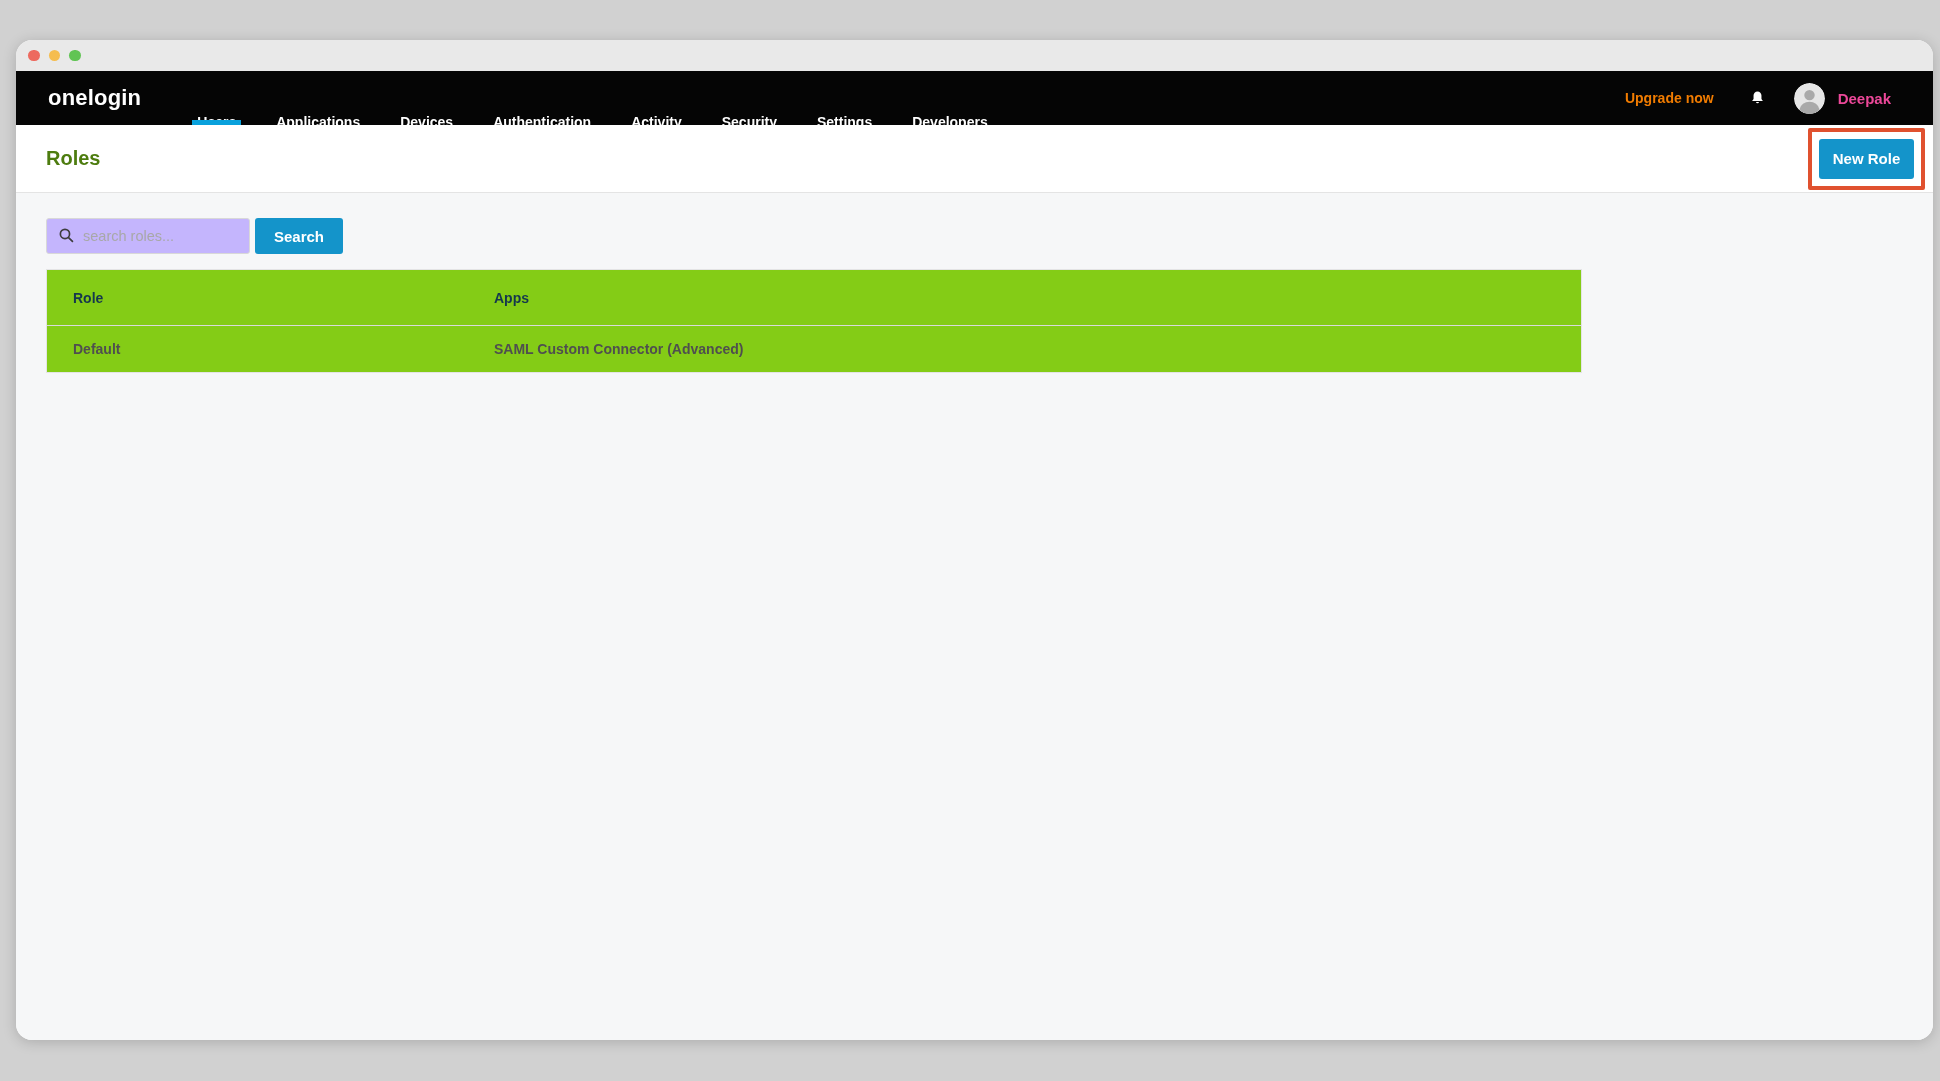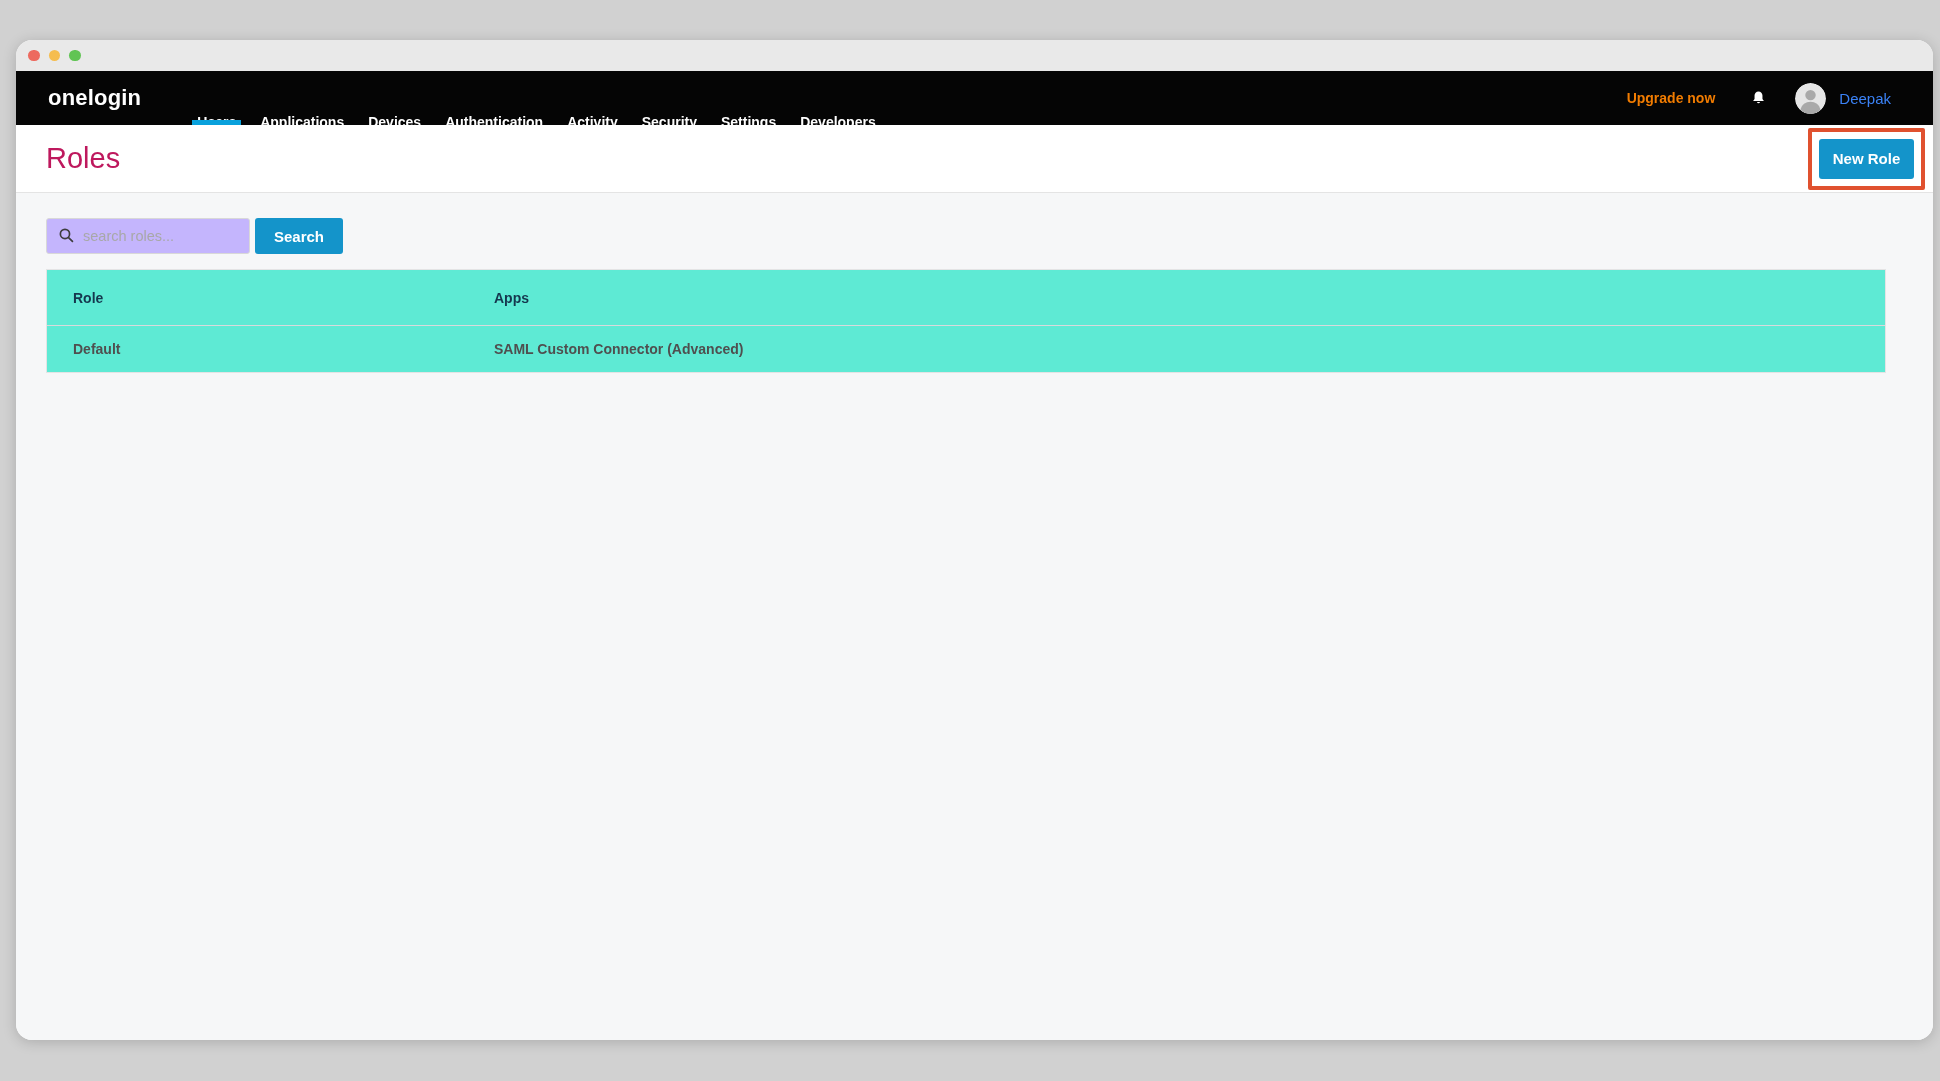--- a/index.html
+++ b/index.html
@@ -52,21 +52,21 @@
     font-size: 22px;
     font-weight: 600;
     letter-spacing: 0.2px;
     align-self: center;
     margin-right: 56px;
     cursor: pointer;
   }
   .nav-items {
     display: flex;
     list-style: none;
-    gap: 24px;
+    gap: 40px;
     align-items: stretch;
     margin-top: 48px;
   }
   .nav-item {
     display: flex;
     align-items: center;
     color: #ffffff;
     font-size: 14px;
     font-weight: 600;
     position: relative;
@@ -101,38 +101,38 @@
   }
   .avatar {
     width: 31px; height: 31px;
     border-radius: 50%;
     overflow: hidden;
     margin-right: 13px;
     cursor: pointer;
     display: inline-block;
   }
   .username {
-    color: #3b82f6;
+    color: #ec4899;
     font-size: 15px;
-    font-weight: 400;
+    font-weight: 700;
   }
   
   .page-header {
     height: 68px;
     background: #ffffff;
     border-bottom: 1px solid #e4e4e4;
     display: flex;
     align-items: center;
     padding: 0 8px 0 30px;
     flex: 0 0 auto;
   }
   .page-title {
-    font-size: 29px;
-    font-weight: 400;
-    color: #be185d;
+    font-size: 20px;
+    font-weight: 700;
+    color: #4d7c0f;
   }
   .highlight-box {
     margin-left: auto;
     border: 4px solid var(--color-annotation_highlight, #e0512f);
     padding: 7px;
     border-radius: 2px;
   }
   .btn-primary {
     background: var(--color-accent_blue, #1494ca);
     color: #ffffff;
@@ -175,23 +175,23 @@
     padding: 0 10px 0 36px;
     font-family: "Liberation Sans", "DejaVu Sans", sans-serif;
     font-size: 14.5px;
     color: #444444;
     outline: none;
   }
   .search-input::placeholder { color: #a8a8a8; }
   .search-btn { width: 88px; height: 36px; }
   
   .roles-table {
-    background: #5eead4;
+    background: #84cc16;
     border: 1px solid #e4e4e5;
-    width: 1840px;
+    width: 1536px;
   }
   .t-row {
     display: flex;
     align-items: center;
   }
   .t-head { height: 55px; }
   .t-body { height: 47px; border-top: 1px solid #d9dadb; }
   .col-role { width: 447px; padding-left: 26px; flex: 0 0 auto; }
   .col-apps { flex: 1 1 auto; }
   .th {

